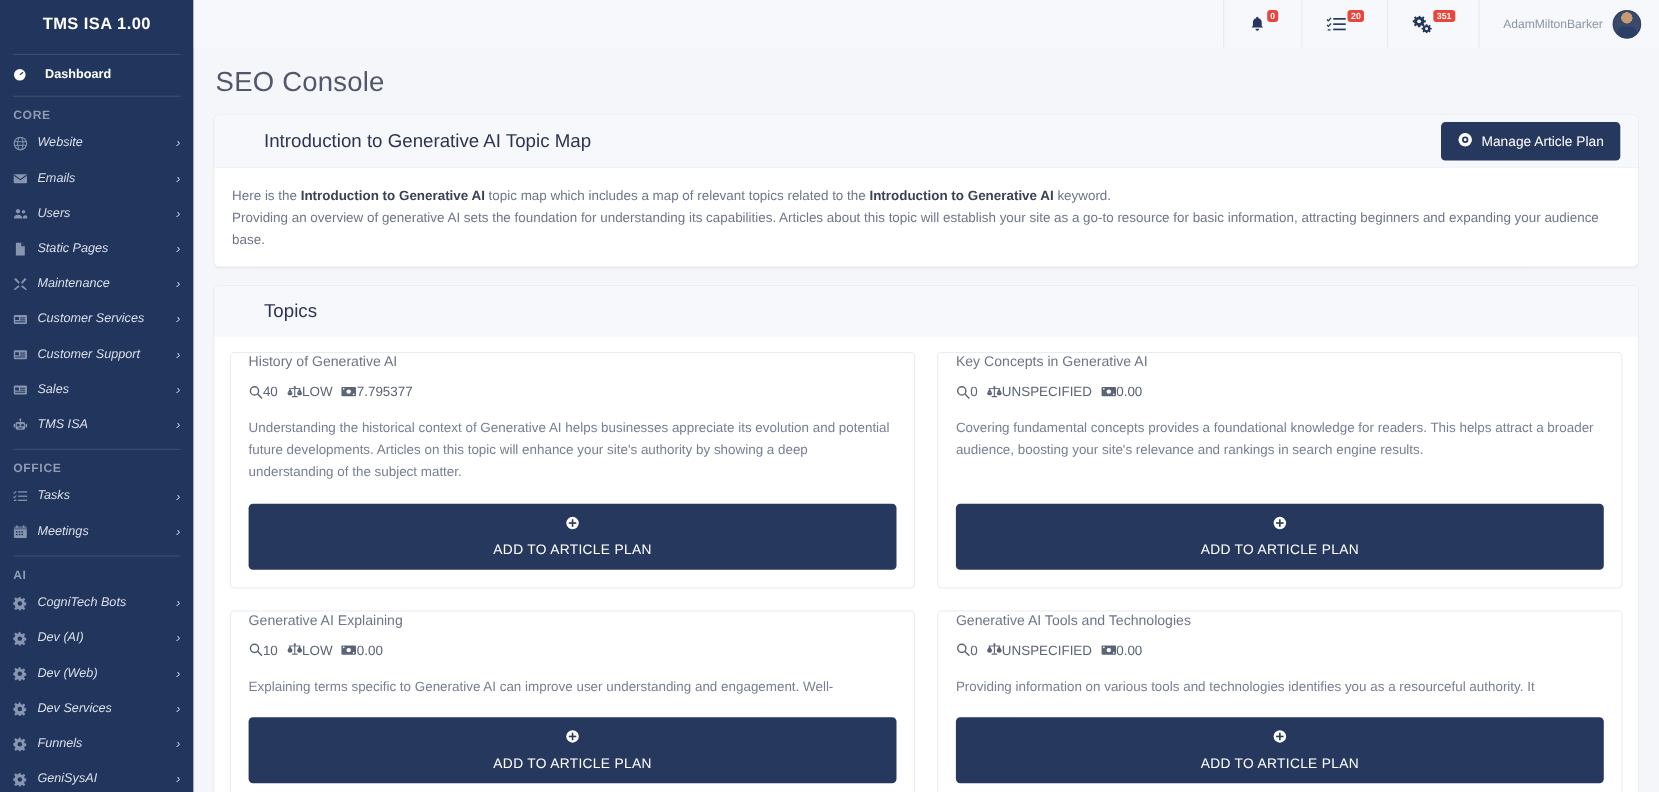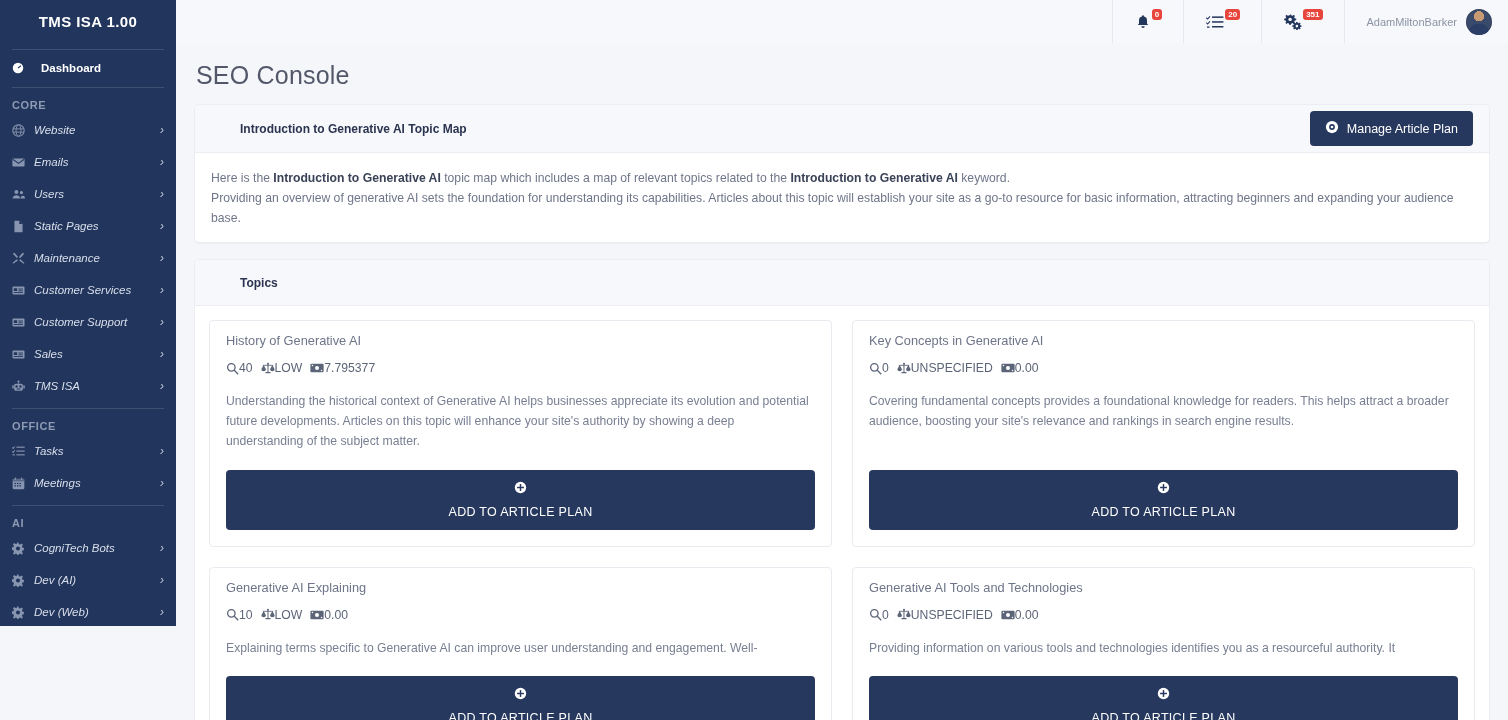--- a/index.html
+++ b/index.html
@@ -6,21 +6,21 @@
   html, body {
     width: 1508px; height: 720px;
     overflow: hidden;
     font-family: "Liberation Sans", sans-serif;
     background: #f5f6f9;
   }
   .app { display: flex; width: 1508px; height: 720px; }
 
   
   .sidebar {
-    width: 176px; min-width: 176px; height: 626px;
+    width: 176px; min-width: 176px; height: 720px;
     background: #22355c;
     color: #fff;
     overflow: hidden;
     position: relative;
   }
   .brand {
     height: 43px;
     display: flex; align-items: center; justify-content: center;
     font-size: 15px; font-weight: bold; letter-spacing: .4px;
     color: #ffffff;
@@ -112,41 +112,41 @@
     background: #ffffff; border: 1px solid #ebedf2;
     border-radius: 5px; margin-bottom: 16px;
     box-shadow: 0 1px 1px rgba(20,30,60,.035);
   }
   .card-head {
     background: #f7f8fb; border-bottom: 1px solid #ebedf2;
     border-radius: 5px 5px 0 0;
     min-height: 46px; display: flex; align-items: center;
     justify-content: space-between; padding: 6px 16px;
   }
-  .card-title { font-size: 12px; font-weight: bold; color: #2b3450; padding-left: 29px; }
+  .card-title { font-size: 17px; font-weight: normal; color: #2b3450; padding-left: 29px; }
   .btn-dark {
     background: #27385e; color: #fff; border: none; border-radius: 4px;
     font-size: 12.5px; padding: 9px 15px; cursor: pointer;
     display: inline-flex; align-items: center; gap: 8px;
     font-family: "Liberation Sans", sans-serif;
   }
   .card-body { padding: 16px 16px 14px 16px; }
   .para {
     font-size: 12.2px; color: #6f7689; line-height: 1.62; 
   }
   .para:last-child { margin-bottom: 0; }
   .para b { color: #3a4257; font-weight: bold; }
 
   .topics-body { padding: 14px 14px 14px 14px; }
   .topics-grid {
     display: grid; grid-template-columns: 1fr 1fr; gap: 20px;
   }
   .topic-card {
     background: #fff; border: 1px solid #e9ebf0; border-radius: 4px;
-    padding: 12px 16px 16px 16px;
+    padding: 0 16px 16px 16px;
     display: flex; flex-direction: column;
   }
   .topic-title {
     font-size: 12.8px; color: #6b7governing; color: #6e7588;
     margin-bottom: 13px;
   }
   .metrics {
     display: flex; align-items: center; gap: 8px;
     font-size: 12.2px; color: #5c6478; margin-bottom: 17px;
   }

